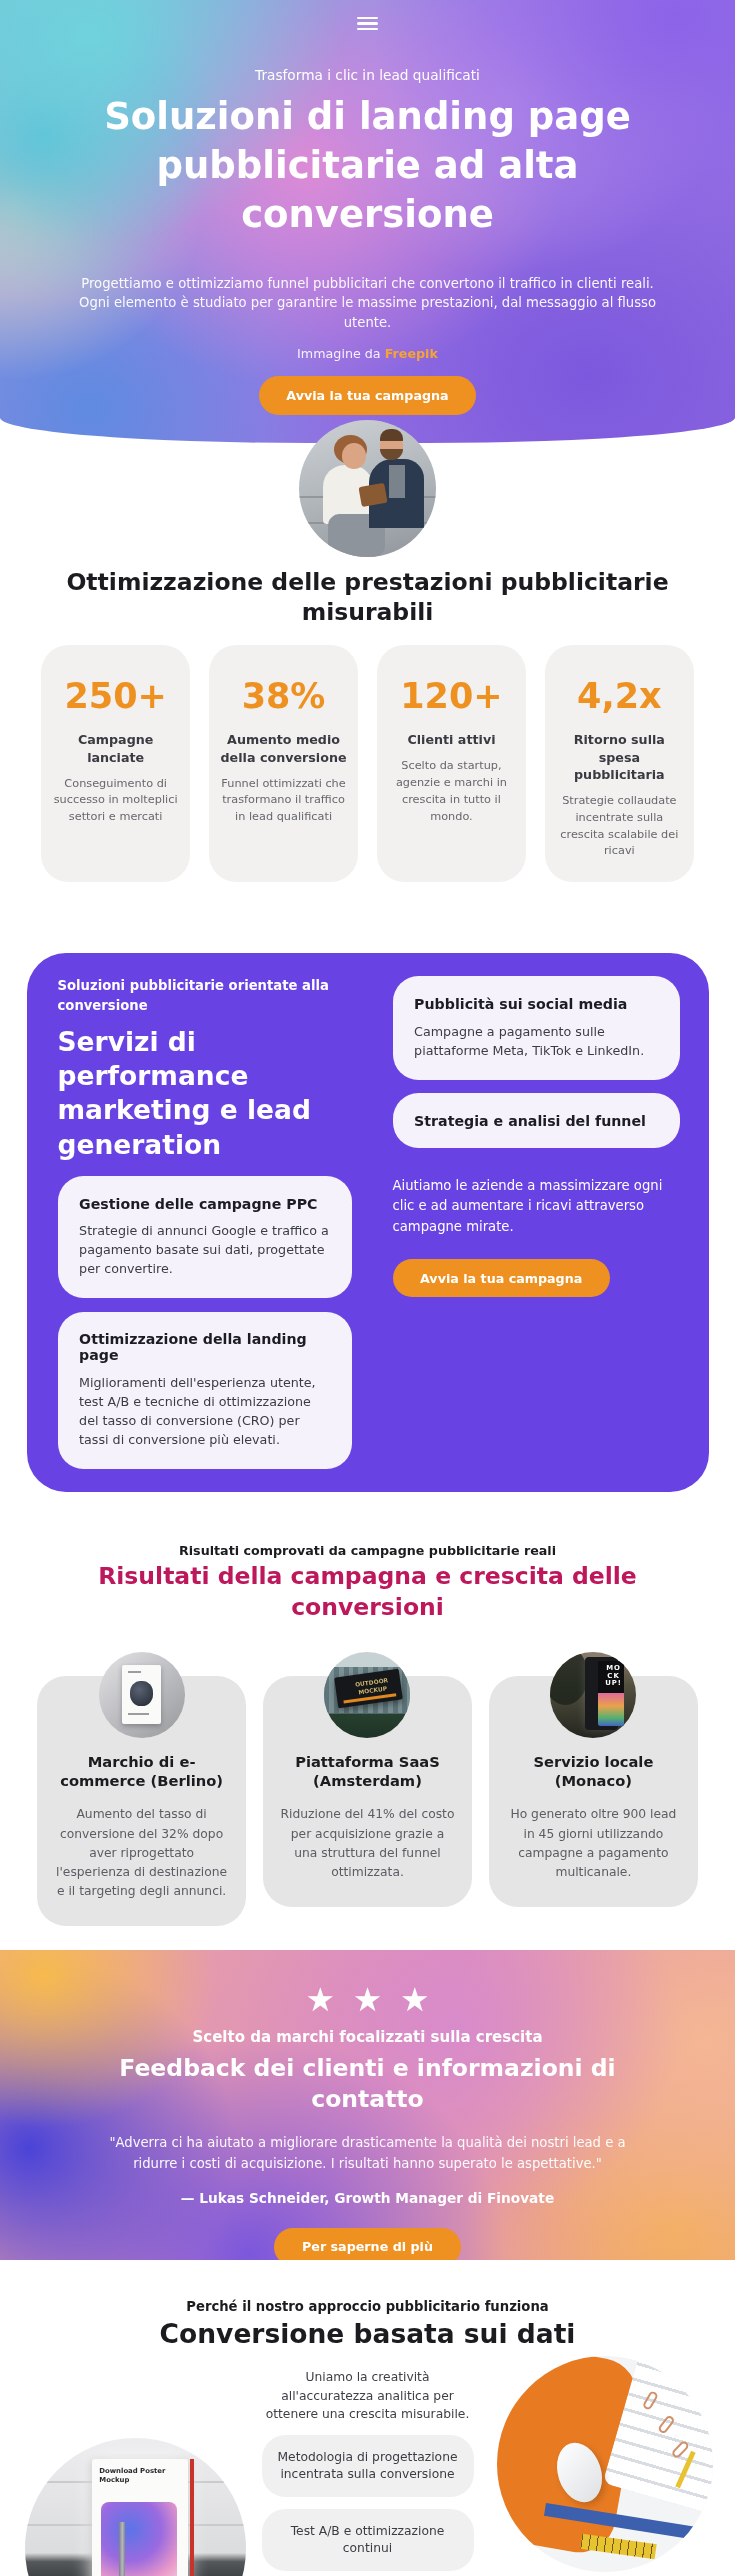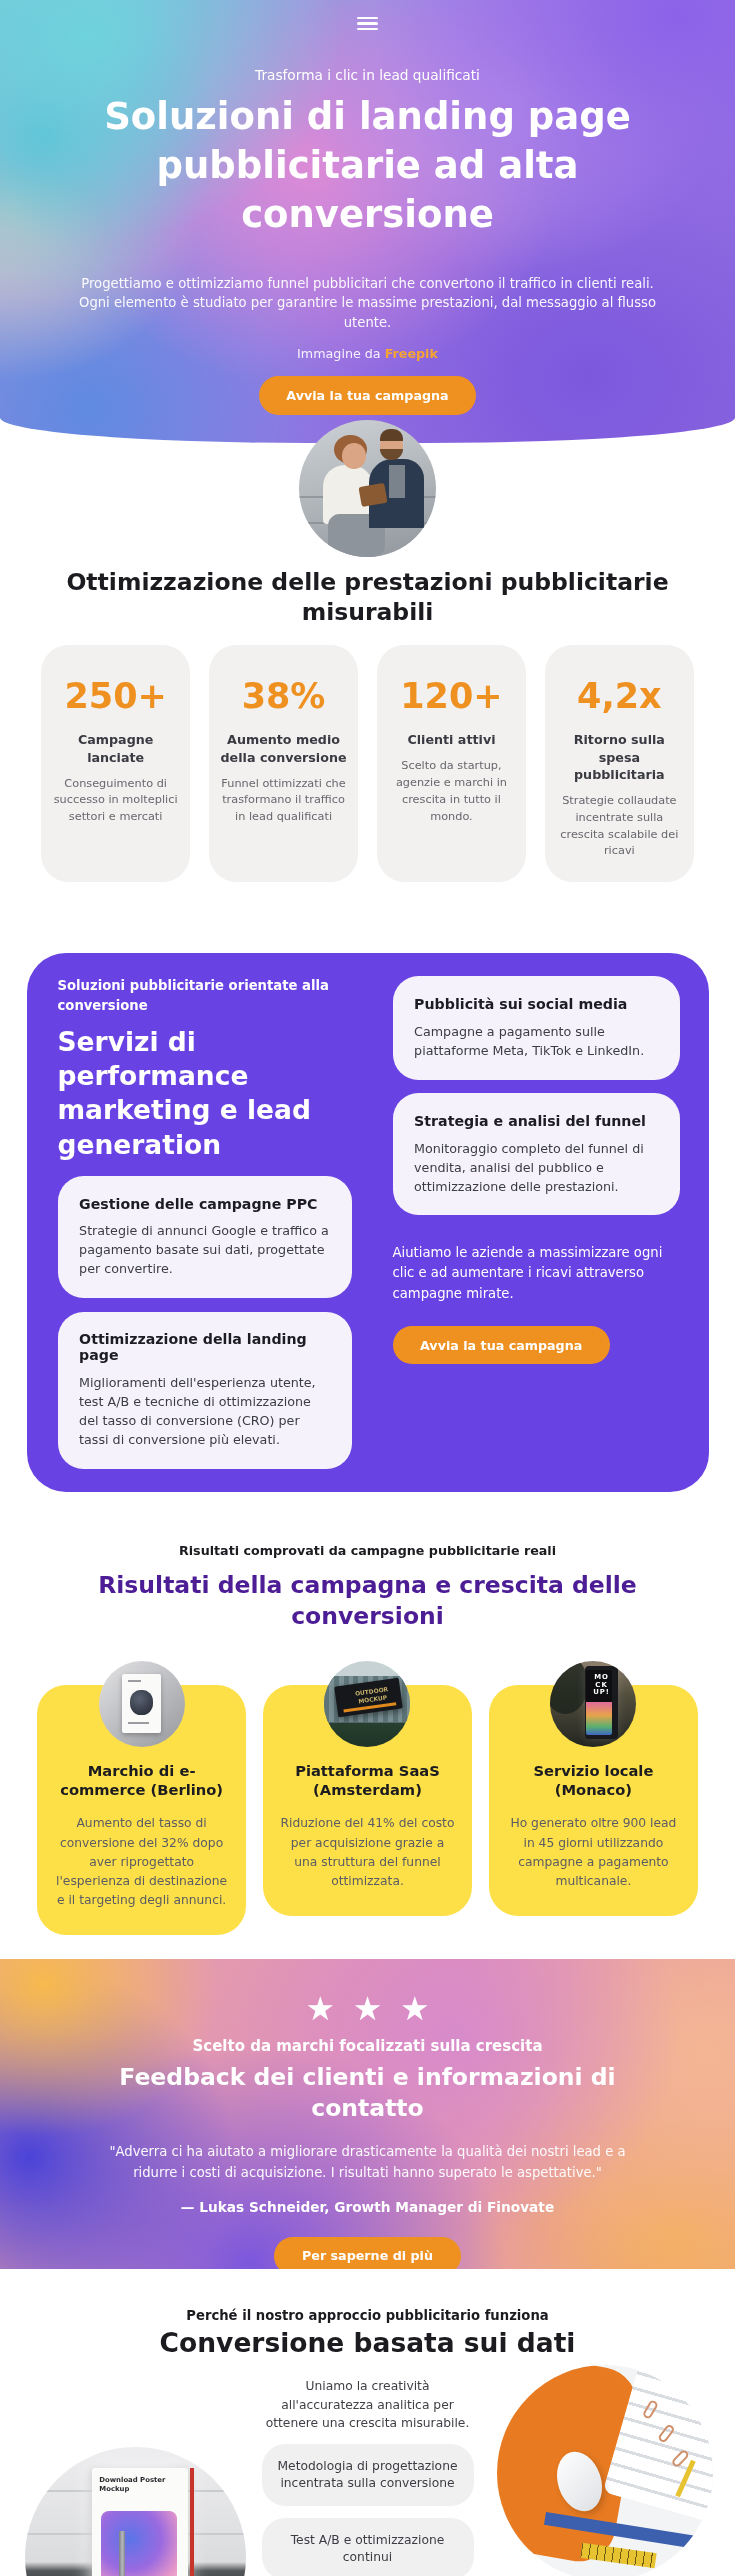--- a/index.html
+++ b/index.html
@@ -76,46 +76,46 @@
   .svc-card .t { font-size:14.2px; font-weight:bold; }
   .svc-card .b { margin-top:9.8px; font-size:12.7px; line-height:1.5; color:#3C3C46; }
   .svc-right { padding-top:0; }
   .svc-right .svc-card:first-child { margin-top:0; }
   .svc-note { margin-top:27.5px; font-size:13.2px; line-height:1.55; max-width:294px; }
   .svc-right .btn { margin-top:21.6px; }
 
   
   .results { margin-top:51px; text-align:center; }
   .res-eyebrow { font-size:12.7px; font-weight:bold; color:#1b1b20; }
-  .res-heading { margin:12px auto 0; max-width:569px; font-size:23.5px; line-height:1.3; font-weight:bold; color:#4c1d95; }
+  .res-heading { margin:3px auto 0; max-width:569px; font-size:23.5px; line-height:1.3; font-weight:bold; color:#be185d; }
   .cases { display:grid; grid-template-columns:repeat(3,1fr); gap:16.7px; padding:0 37px; margin-top:29px; }
   .case-photo { position:relative; width:86px; height:86px; border-radius:50%; margin:0 auto -62px;
     overflow:hidden; z-index:2; }
-  .case-card { background:#fde047; border-radius:29px; padding:76px 15.7px 25.5px; min-height:208px; }
+  .case-card { background:#e5e5e5; border-radius:29px; padding:76px 15.7px 25.5px; min-height:208px; }
   .case-title { font-size:14.7px; font-weight:bold; line-height:1.3; color:#1b1b20; }
   .case-body { margin-top:15.7px; font-size:12.3px; line-height:1.55; color:#5C5C64; }
   
   .ph-ecom { background:linear-gradient(140deg,#E4E4E6 0%,#B9BABE 55%,#97989C 100%); }
   .ph-ecom .poster { position:absolute; left:23.5px; top:13.7px; width:39px; height:59px; background:#FAFAF9; border-radius:2px;
     box-shadow:0 2px 4.9px rgba(0,0,0,.25); }
   .ph-ecom .blob { position:absolute; left:31px; top:29px; width:23.5px; height:25.5px; border-radius:45%;
     background:radial-gradient(circle at 40% 35%,#5A6272,#2F3540 75%); }
   .ph-ecom .line { position:absolute; left:29px; height:2px; background:#9B9CA0; }
   .ph-saas { background:linear-gradient(180deg,#C7D2D4 0%,#C7D2D4 18%,#6B8285 18%,#53696C 72%,#27402F 72%,#1E3326 100%); }
   .ph-saas .glass { position:absolute; left:0; top:15.7px; right:0; height:46px;
     background:repeating-linear-gradient(90deg,#5D7478 0 4.9px,#7E9498 4.9px 9.8px); opacity:.85; }
   .ph-saas .board { position:absolute; left:11.8px; top:21.6px; width:65px; height:31px; background:#15171B;
     transform:rotate(-8deg); border-radius:2px; box-shadow:0 2.9px 5.9px rgba(0,0,0,.4); }
   .ph-saas .board .txt { position:absolute; left:7.8px; top:6.9px; color:#C8B36A; font-size:5.9px; font-weight:bold; line-height:1.3; }
   .ph-saas .board .strip { position:absolute; left:5.9px; bottom:3.9px; width:53px; height:2.9px; background:#E08A1E; }
   .ph-local { background:linear-gradient(180deg,#8A7A68 0%,#54503F 38%,#23251F 100%); }
   .ph-local .tree { position:absolute; left:-7.8px; top:-5.9px; width:45px; height:59px; border-radius:50%; background:#1B231B; opacity:.8; }
   .ph-local .kiosk { position:absolute; left:35px; top:5.9px; width:33px; height:73px; background:#191A1D; border-radius:3.9px;
     box-shadow:0 0 9.8px rgba(255,255,255,.15); }
-  .ph-local .scr { position:absolute; left:1px; top:3.9px; width:25.5px; height:65px; border-radius:2px; overflow:hidden; background:#0E0E10; }
+  .ph-local .scr { position:absolute; left:13px; top:3.9px; width:25.5px; height:65px; border-radius:2px; overflow:hidden; background:#0E0E10; }
   .ph-local .scr .mk { color:#fff; font-size:6.9px; font-weight:bold; line-height:1.05; padding:3.9px 0 0 4.9px; letter-spacing:1px; }
   .ph-local .scr .grad { position:absolute; left:0; right:0; bottom:0; height:33px;
     background:linear-gradient(180deg,#E06A9A 0%,#E8A24A 40%,#58B070 75%,#3E66C4 100%); }
 
   
   .feedback { margin-top:23.5px; height:310px; text-align:center; color:#fff; padding-top:33px; overflow:hidden;
     background:
       radial-gradient(294px 255px at 6% 8%, #F6BA4E 0%, rgba(246,186,78,0) 60%),
       radial-gradient(333px 314px at 4% 64%, #4A43D8 0%, rgba(74,67,216,0) 62%),
       radial-gradient(412px 353px at 34% 98%, #7B57DC 0%, rgba(123,87,220,0) 62%),
@@ -239,21 +239,20 @@
       <div class="b">Miglioramenti dell'esperienza utente, test A/B e tecniche di ottimizzazione del tasso di conversione (CRO) per tassi di conversione più elevati.</div>
     </div>
   </div>
   <div class="svc-right">
     <div class="svc-card">
       <div class="t">Pubblicità sui social media</div>
       <div class="b">Campagne a pagamento sulle piattaforme Meta, TikTok e LinkedIn.</div>
     </div>
     <div class="svc-card">
       <div class="t">Strategia e analisi del funnel</div>
-      <div class="b">Monitoraggio completo del funnel di vendita, analisi del pubblico e ottimizzazione delle prestazioni.</div>
     </div>
     <p class="svc-note">Aiutiamo le aziende a massimizzare ogni clic e ad aumentare i ricavi attraverso campagne mirate.</p>
     <button class="btn">Avvia la tua campagna</button>
   </div>
 </section>
 
 <section class="results">
   <div class="res-eyebrow">Risultati comprovati da campagne pubblicitarie reali</div>
   <h2 class="res-heading">Risultati della campagna e crescita delle conversioni</h2>
   <div class="cases">

